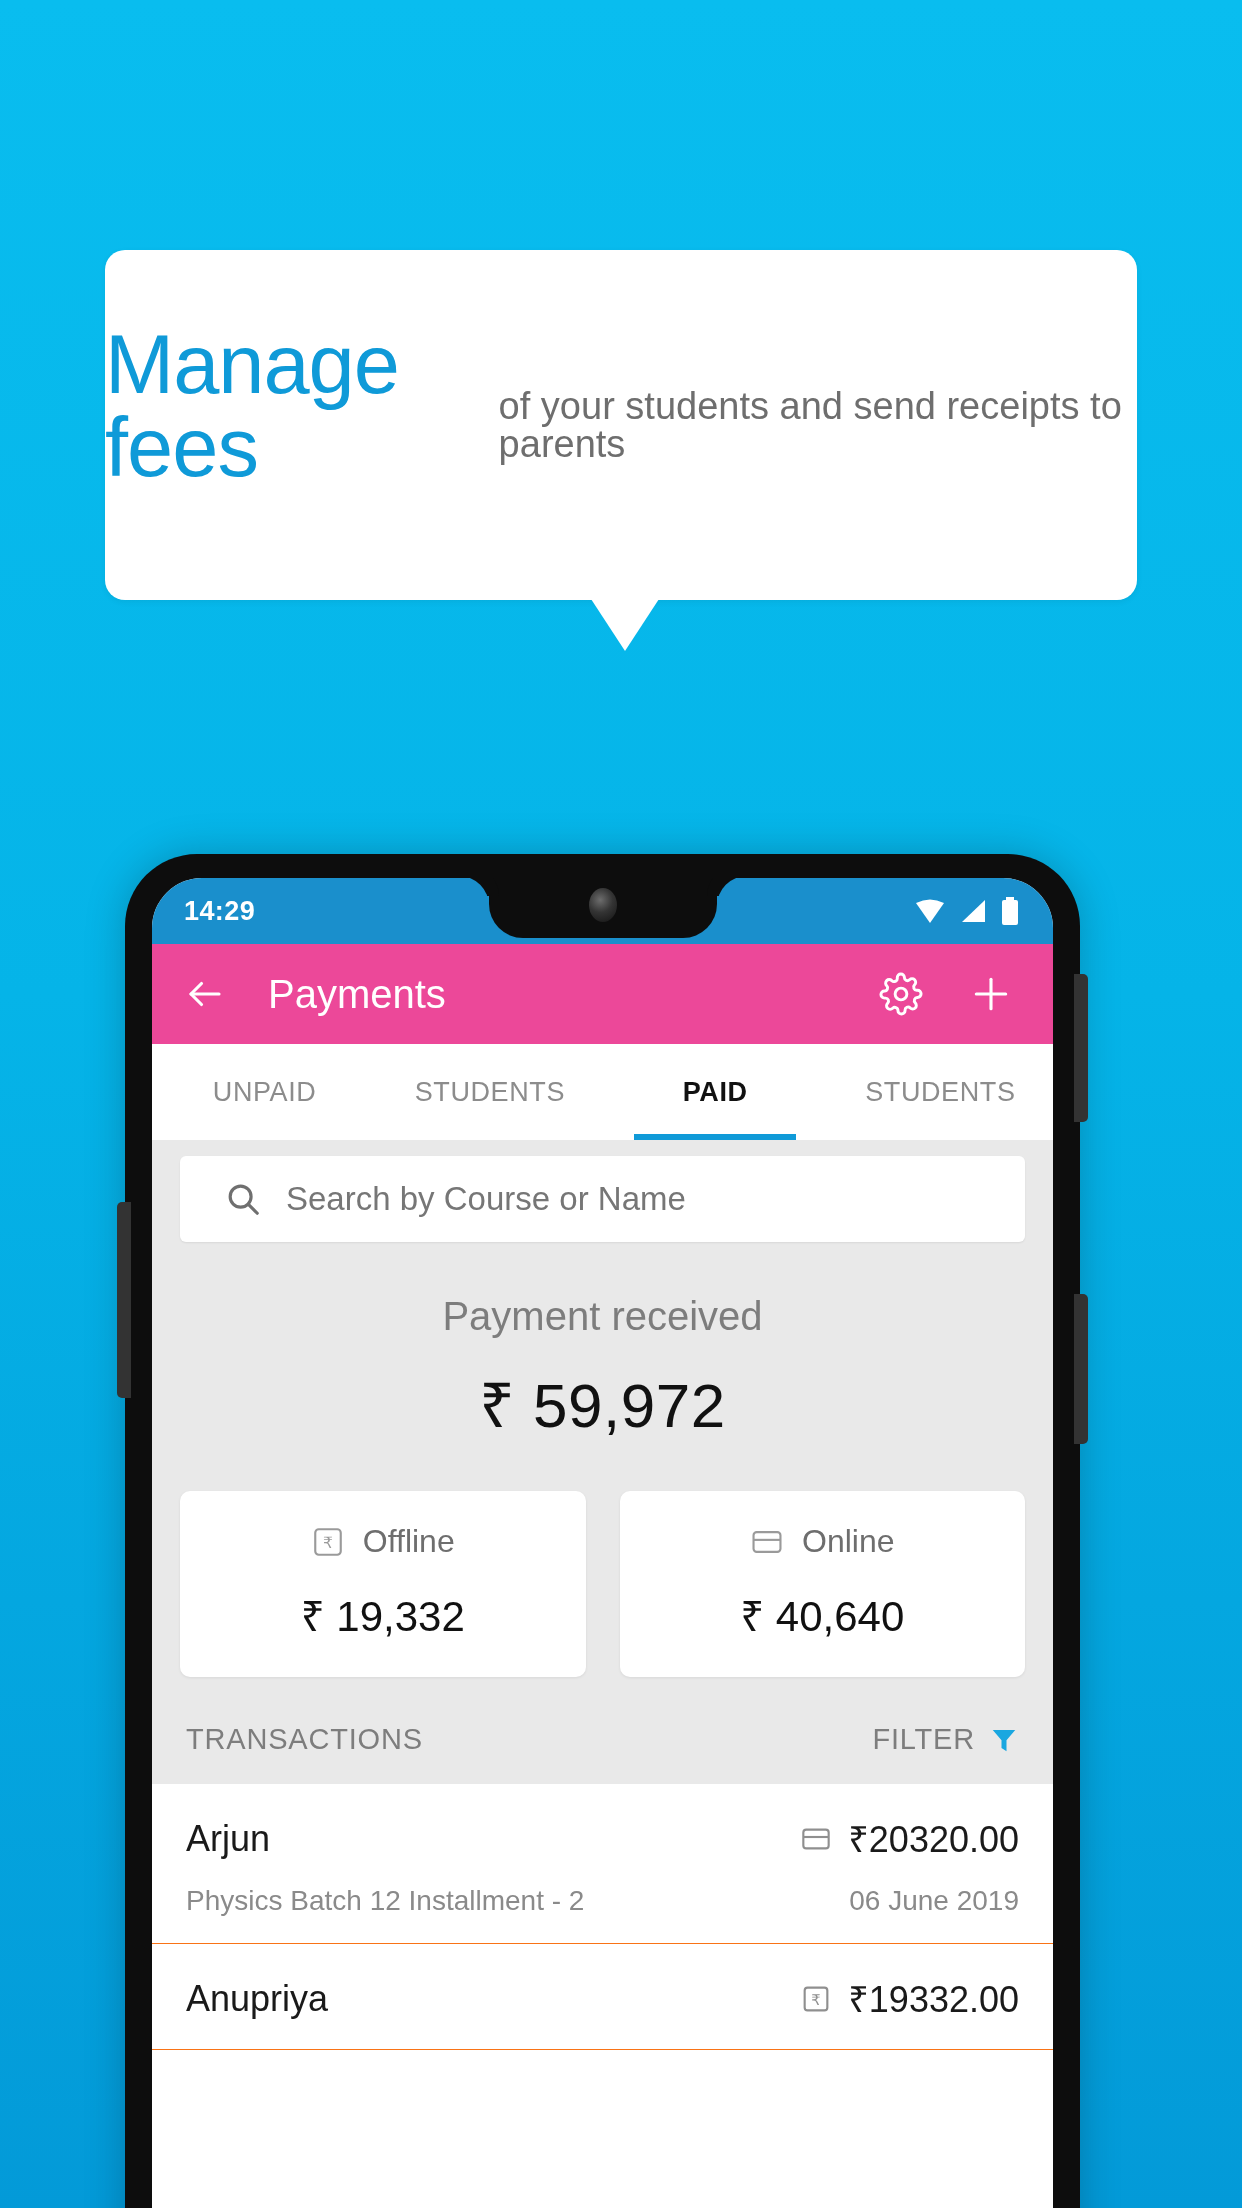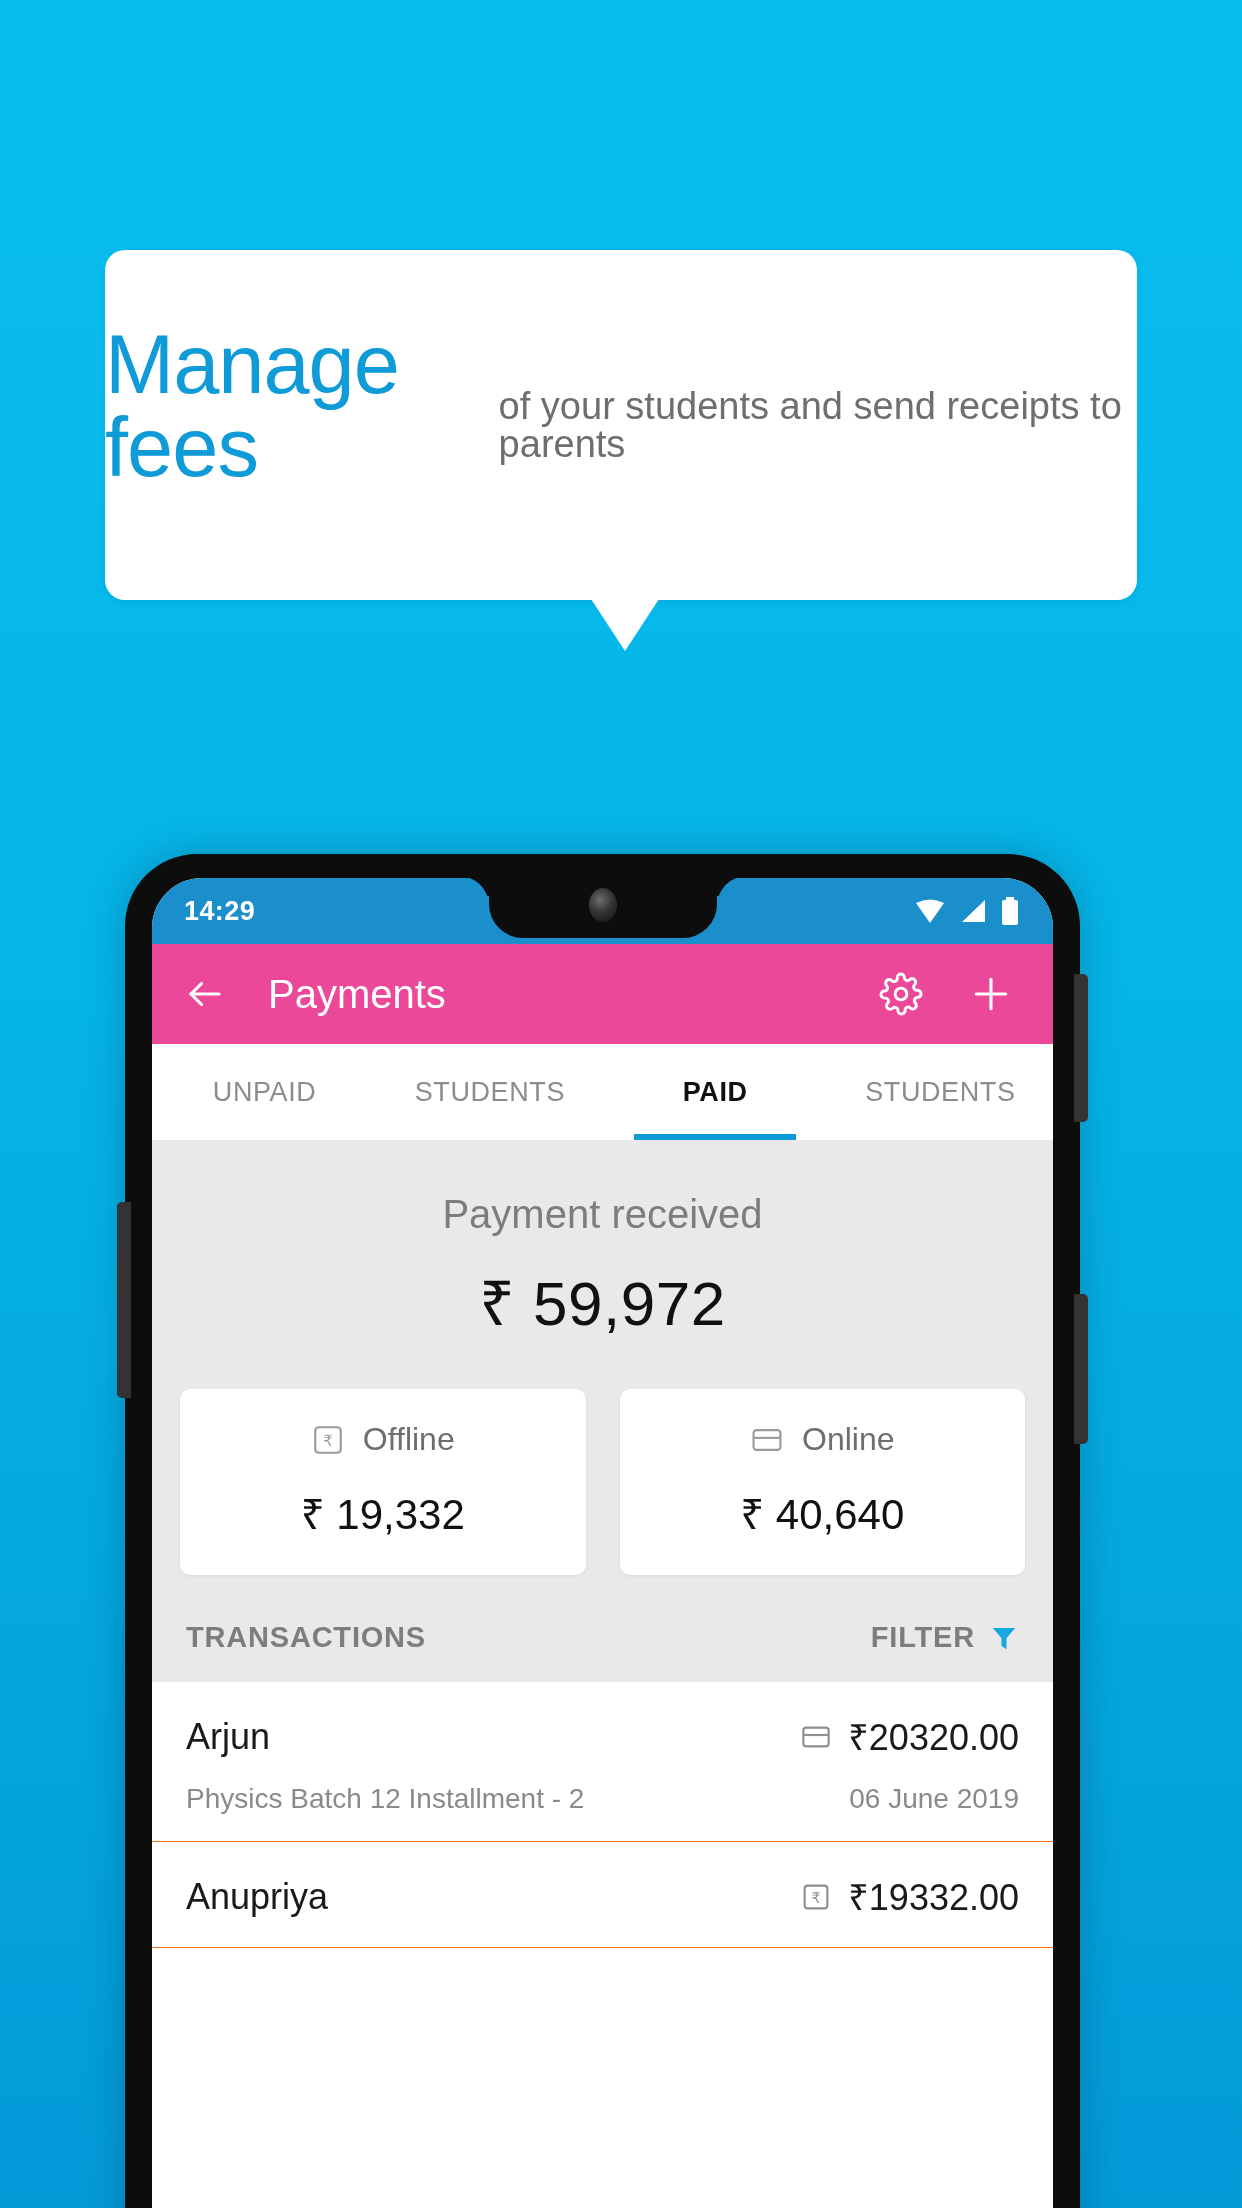--- a/index.html
+++ b/index.html
@@ -181,21 +181,20 @@
   }
   .card-head {
     display:flex; align-items:center; justify-content:center; gap:18px;
   }
   .card-label { font-size:32px; color:#6e6e6e; }
   .card-amount { font-size:42px; color:#111111; margin-top:26px; }
 
   .trans-header {
     display:flex; align-items:center; justify-content:space-between;
     padding:46px 34px 28px 34px;
-    font-weight:bold;
   }
   .trans-title { font-size:29px; color:#7d7d7d; letter-spacing:0.8px; }
   .filter-wrap { display:flex; align-items:center; gap:14px; }
   .filter-label { font-size:29px; color:#7d7d7d; letter-spacing:0.8px; }
 
   .tx-list { background:#ffffff; }
   .tx-row { padding:30px 34px 26px 34px; border-bottom:1px solid #f97316; }
   .tx-line1 { display:flex; align-items:center; justify-content:space-between; }
   .tx-name { font-size:36px; color:#1a1a1a; }
   .tx-amt-wrap { display:flex; align-items:center; gap:16px; }
@@ -274,20 +273,31 @@
 
     <div class="tabs">
       <div class="tab">UNPAID</div>
       <div class="tab">STUDENTS</div>
       <div class="tab active">PAID</div>
       <div class="tab">STUDENTS</div>
     </div>
 
     <div class="content">
 
+      <div class="search-wrap">
+        <div class="searchbar">
+          <span class="icon">
+            <svg width="38" height="38" viewBox="0 0 24 24" fill="none" stroke="#6f6f6f" stroke-width="2" stroke-linecap="round">
+              <circle cx="10.5" cy="10.5" r="6.6"></circle>
+                <line x1="15.4" y1="15.4" x2="21" y2="21"></line>
+            </svg>
+          </span>
+          <span class="search-ph">Search by Course or Name</span>
+        </div>
+      </div>
 
       <div class="summary">
         <div class="summary-label">Payment received</div>
         <div class="summary-amount">₹ 59,972</div>
       </div>
 
       <div class="cards">
         <div class="card">
           <div class="card-head">
             <span class="icon">

